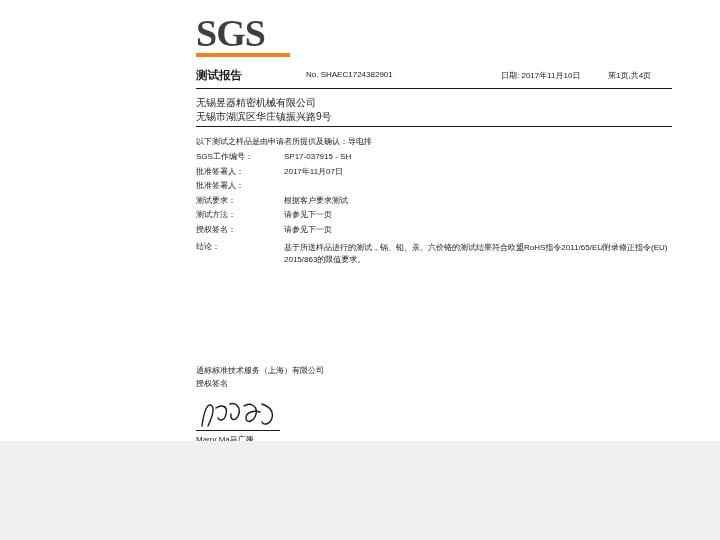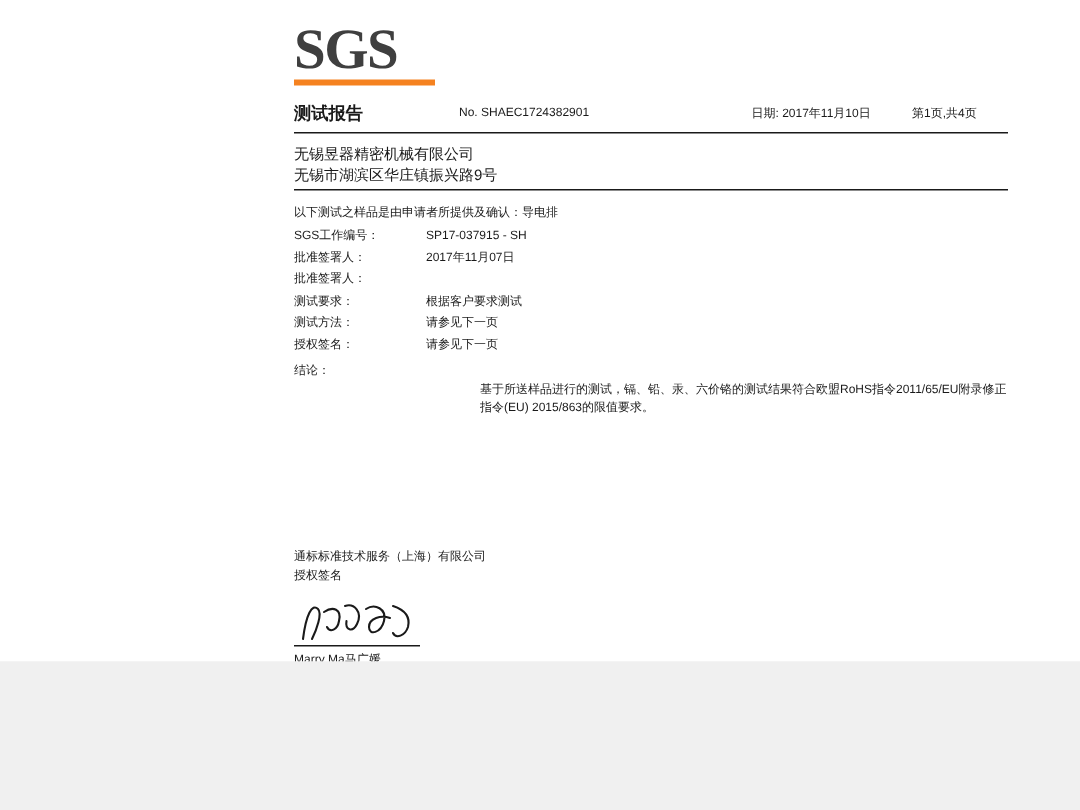--- a/index.html
+++ b/index.html
@@ -127,25 +127,23 @@
   }
   .field-label {
     width: 88px;
     flex: 0 0 88px;
   }
   .field-value {
     flex: 1 1 auto;
   }
   .field-row.conclusion {
     margin-top: 7px;
-    gap: 36px;
   }
   .field-row.conclusion .field-value {
     line-height: 12px;
-    margin-top: 12px;
   }
 
   
   .sig-block {
     position: absolute;
     left: 196px;
     top: 364px;
     font-size: 8px;
     color: #1a1a1a;
     line-height: 13px;

